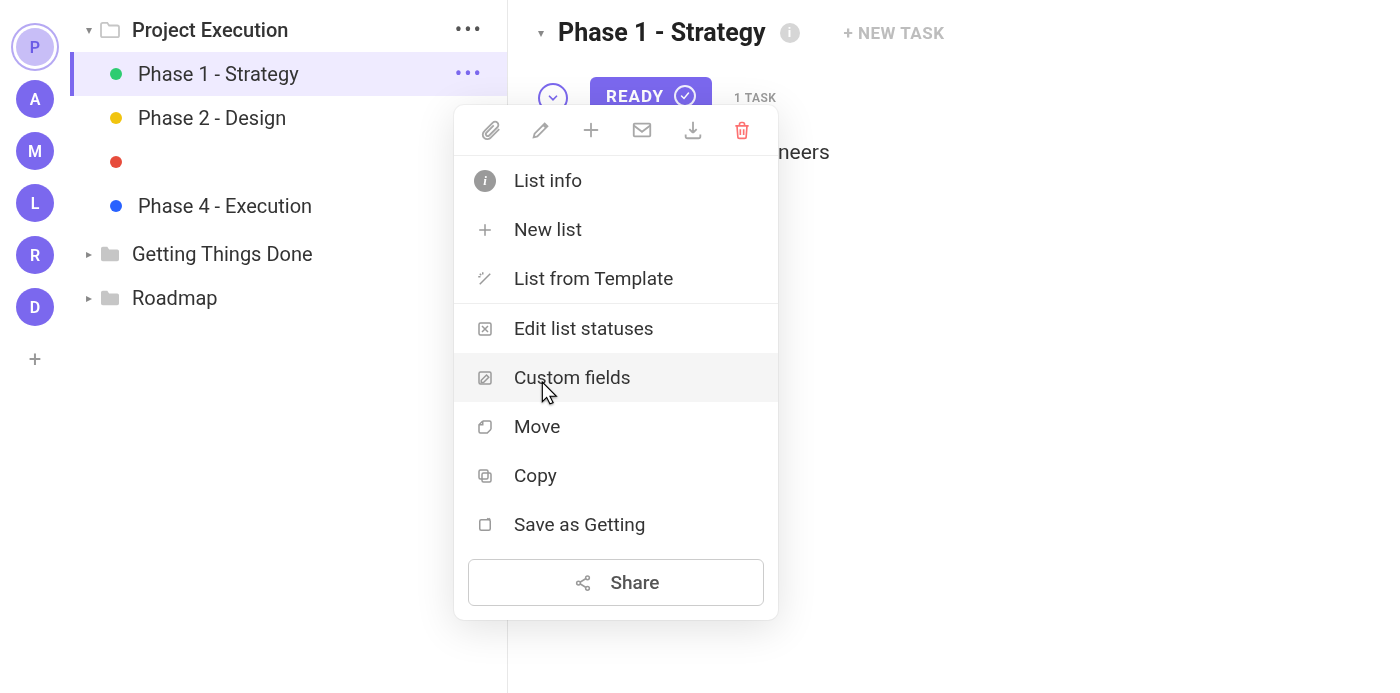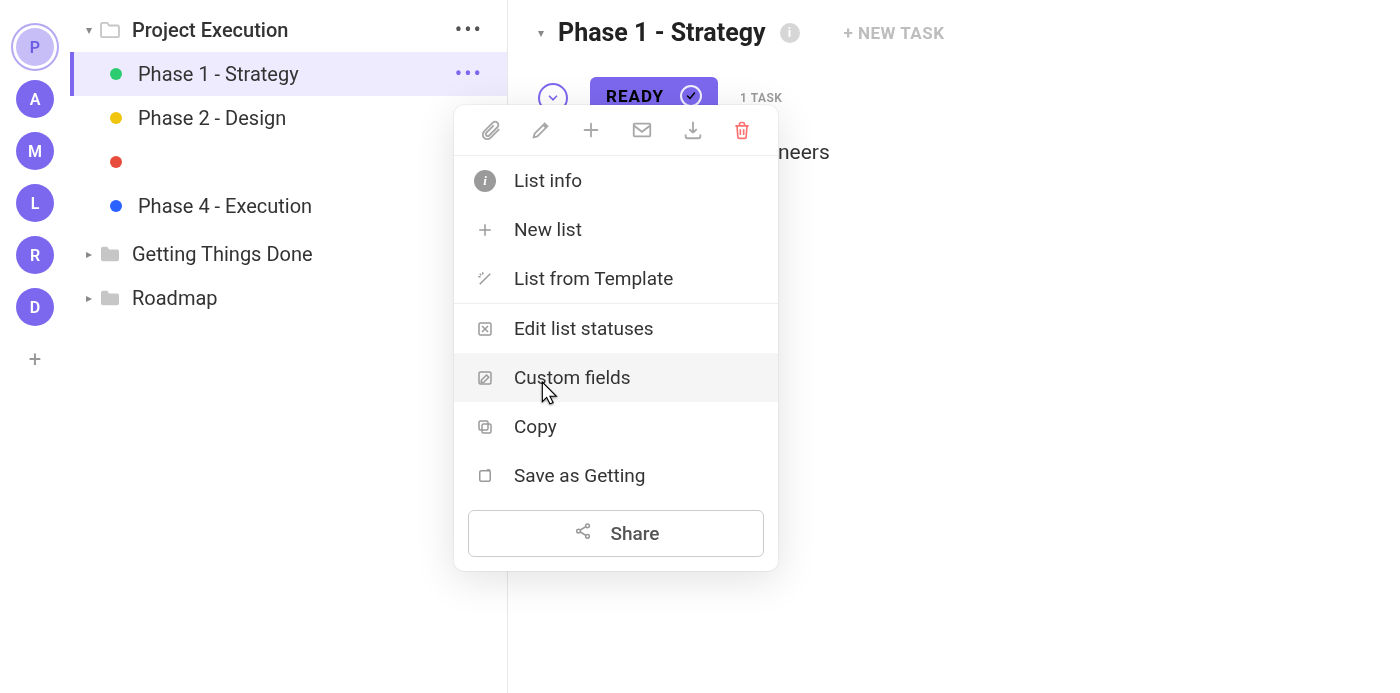--- a/index.html
+++ b/index.html
@@ -51,22 +51,22 @@
     color: #fff; display: inline-flex; align-items: center; justify-content: center; font-size: 13px; font-weight: 700;
   }
   .new-task-link { color: #bdbdbd; font-size: 17px; font-weight: 700; margin-left: 30px; letter-spacing: 0.5px; }
 
   .status-bar { display: flex; align-items: center; margin-top: 30px; gap: 22px; }
   .collapse-circ {
     width: 30px; height: 30px; border-radius: 50%; border: 2px solid #7B68EE;
     display: inline-flex; align-items: center; justify-content: center; color: #7B68EE; font-size: 14px;
   }
   .status-chip {
-    background: #7B68EE; color: #000000; font-weight: 700; font-size: 17px;
-    padding: 8px 16px; border-radius: 6px 6px 0 0; display: inline-flex; align-items: center; gap: 16px;
+    background: #7B68EE; color: #ffffff; font-weight: 700; font-size: 17px;
+    padding: 8px 16px; border-radius: 6px 6px 0 0; display: inline-flex; align-items: center; gap: 10px;
     border-bottom: 3px solid #5f4ed1; letter-spacing: 1px;
   }
   .check-circ {
     width: 22px; height: 22px; border-radius: 50%; border: 2px solid rgba(255,255,255,0.9);
     display: inline-flex; align-items: center; justify-content: center; font-size: 12px;
   }
   .task-count { color: #9a9a9a; font-size: 12px; font-weight: 600; letter-spacing: 0.5px; }
 
   .task-line { margin-top: 22px; margin-left: 240px; font-size: 21px; color: #333; }
 
@@ -83,21 +83,21 @@
   .cm-sep { height: 1px; background: #eee; }
   .cm-item {
     display: flex; align-items: center; gap: 18px; padding: 13px 20px; cursor: pointer;
     font-size: 19px; color: #333;
   }
   .cm-item:hover, .cm-item.hovered { background: #f5f5f5; }
   .cm-icon { width: 22px; display: inline-flex; justify-content: center; color: #9a9a9a; }
   .cm-icon.circle { width: 22px; height: 22px; border-radius: 50%; background: #9a9a9a; color: #fff; align-items: center; font-size: 13px; font-weight: 700; font-style: italic; font-family: Georgia, serif;}
   .cm-share {
     margin: 10px 14px 14px; border: 1px solid #ccc; border-radius: 6px;
-    display: flex; align-items: flex-start; justify-content: center; gap: 16px;
+    display: flex; align-items: center; justify-content: center; gap: 16px;
     padding: 11px 0; cursor: pointer; color: #555; font-size: 19px; font-weight: 500;
   }
 
   
   .cursor {
     position: absolute; left: 540px; top: 380px; z-index: 60; pointer-events: none;
   }
   .cursor svg { filter: drop-shadow(0 1px 1px rgba(0,0,0,0.4)); }
 
   svg { display: block; }
@@ -268,20 +268,28 @@
       <svg width="18" height="18" viewBox="0 0 24 24">
           <rect x="4" y="4" width="16" height="16" rx="2" fill="none" stroke="currentColor" stroke-width="2"></rect>
           <path fill="none" stroke="currentColor" stroke-width="2" d="M14 8l3 3-7 7H7v-3l7-7z"></path>
         </svg>
     </span>
     <span>Custom fields</span>
   </div>
   <div class="cm-item">
     <span class="cm-icon">
       <svg width="18" height="18" viewBox="0 0 24 24">
+          <path fill="none" stroke="currentColor" stroke-width="2" d="M9 4h9a2 2 0 0 1 2 2v9M9 4L4 9v9a2 2 0 0 0 2 2h9l5-5M9 4v5H4"></path>
+        </svg>
+    </span>
+    <span>Move</span>
+  </div>
+  <div class="cm-item">
+    <span class="cm-icon">
+      <svg width="18" height="18" viewBox="0 0 24 24">
           <rect x="8" y="8" width="12" height="12" rx="2" fill="none" stroke="currentColor" stroke-width="2"></rect>
           <rect x="4" y="4" width="12" height="12" rx="2" fill="none" stroke="currentColor" stroke-width="2"></rect>
         </svg>
     </span>
     <span>Copy</span>
   </div>
   <div class="cm-item">
     <span class="cm-icon">
       <svg width="18" height="18" viewBox="0 0 24 24">
           <rect x="5" y="5" width="14" height="14" rx="2" fill="none" stroke="currentColor" stroke-width="2"></rect>

